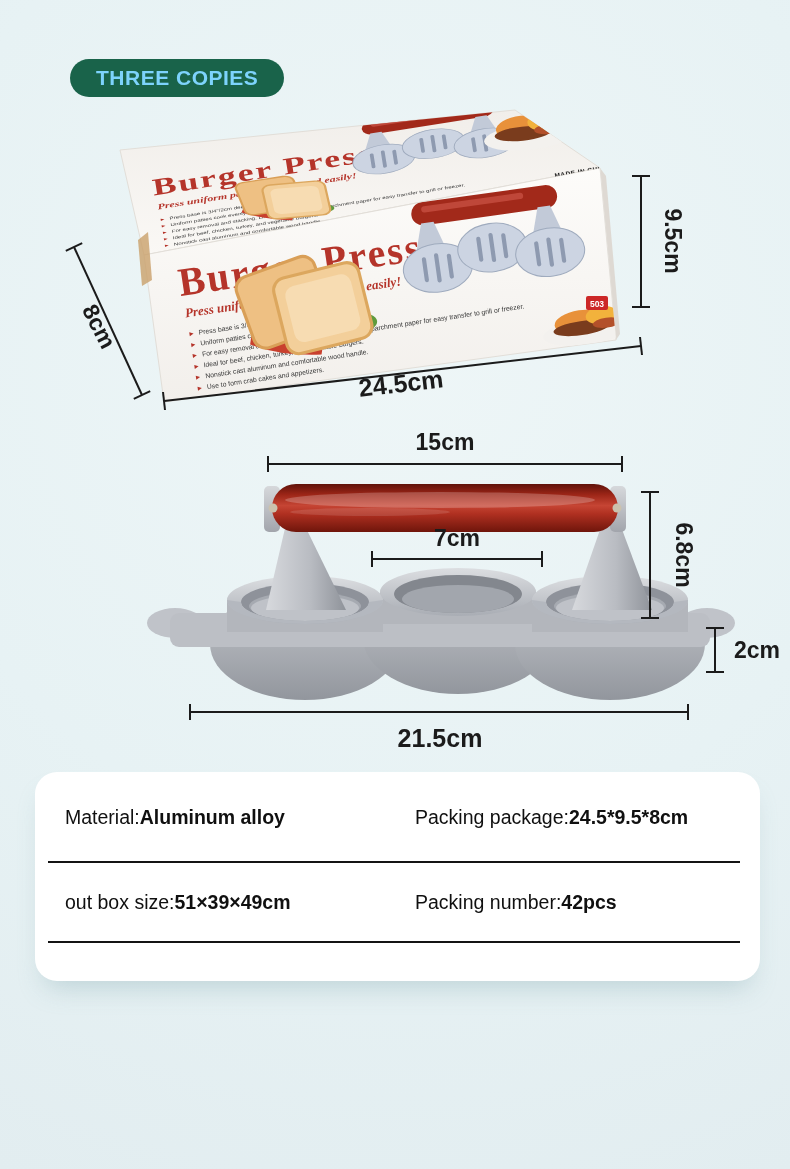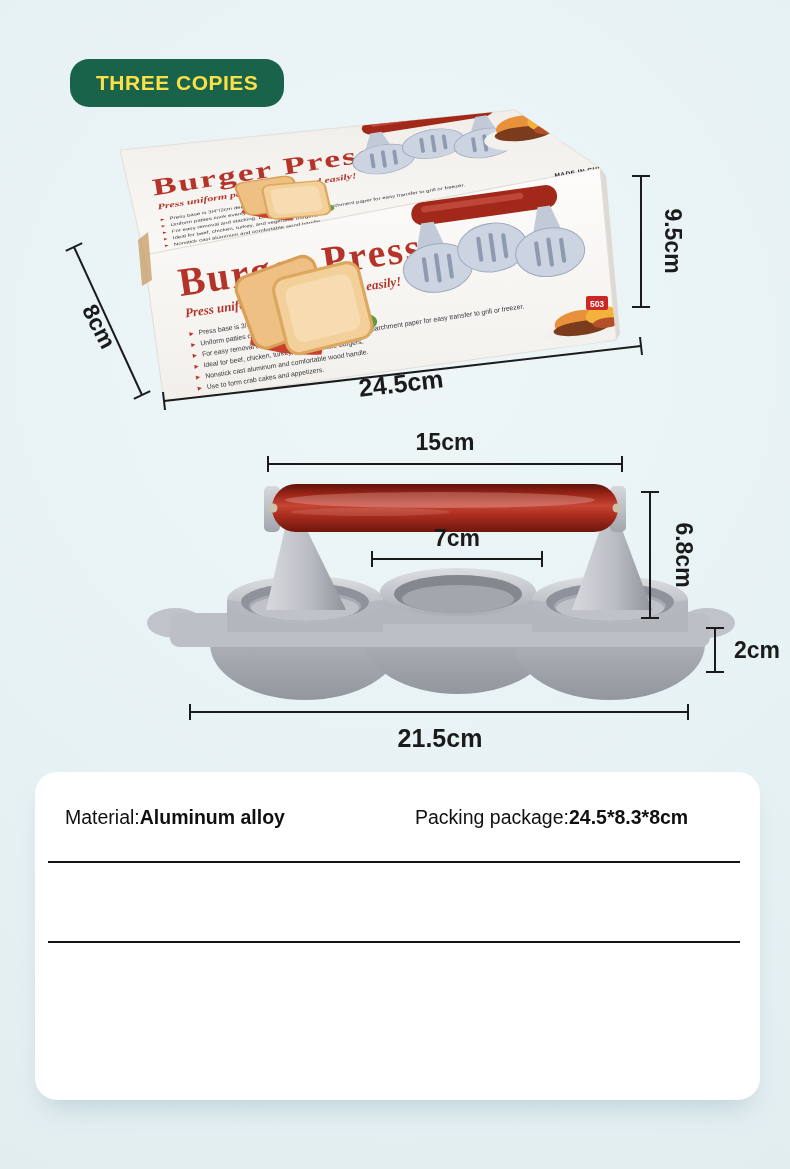--- a/index.html
+++ b/index.html
@@ -12,29 +12,29 @@
   }
   *{margin:0;padding:0;box-sizing:border-box;}
   html,body{width:790px;height:1169px;}
   body{
     font-family:"Liberation Sans",sans-serif;
     background:radial-gradient(circle at 50% 30%, #eef6f7 0%, #e7f2f4 55%, #e2edf0 100%);
     position:relative;overflow:hidden;color:var(--ink);
   }
   .stage{position:absolute;inset:0;}
   .badge{
-    position:absolute;left:70px;top:59px;height:48px;
+    position:absolute;left:70px;top:59px;height:38px;
     display:flex;align-items:center;padding:0 26px;
     background:var(--badge);border-radius:19px;
-    color:#fde047;font-size:21px;font-weight:bold;letter-spacing:.5px;
+    color:#7dd3fc;font-size:21px;font-weight:bold;letter-spacing:.5px;
   }
   .boxart{position:absolute;left:40px;top:90px;width:710px;height:345px;}
   .pressart{position:absolute;left:140px;top:420px;width:650px;height:350px;}
   .spec-card{
-    position:absolute;left:35px;top:772px;width:725px;height:328px;
+    position:absolute;left:35px;top:772px;width:725px;height:209px;
     background:#ffffff;border-radius:22px;
     box-shadow:0 16px 26px -10px rgba(140,175,182,.45);
   }
   .spec-grid{
     position:absolute;inset:0;
     display:grid;grid-template-columns:350px 1fr;grid-template-rows:90px 80px 95px;
     padding-left:30px;
   }
   .spec-cell{display:flex;align-items:center;font-size:19.5px;color:var(--ink);white-space:nowrap;}
   .spec-cell .lbl{font-weight:400;}
@@ -303,20 +303,28 @@
   </svg>
 
   <div class="spec-card">
     <div class="spec-grid">
       <div class="spec-cell">
         <span class="lbl">Material:</span>
           <span class="val">Aluminum alloy</span>
       </div>
       <div class="spec-cell">
         <span class="lbl">Packing package:</span>
-          <span class="val">24.5*8.3*8cm</span>
+          <span class="val">24.5*9.5*8cm</span>
+      </div>
+      <div class="spec-cell">
+        <span class="lbl">out box size:</span>
+          <span class="val">51×39×49cm</span>
+      </div>
+      <div class="spec-cell">
+        <span class="lbl">Packing number:</span>
+          <span class="val">42pcs</span>
       </div>
     </div>
     <div class="divider d1"></div>
     <div class="divider d2"></div>
   </div>
 
 </div>
 
 </body></html>

